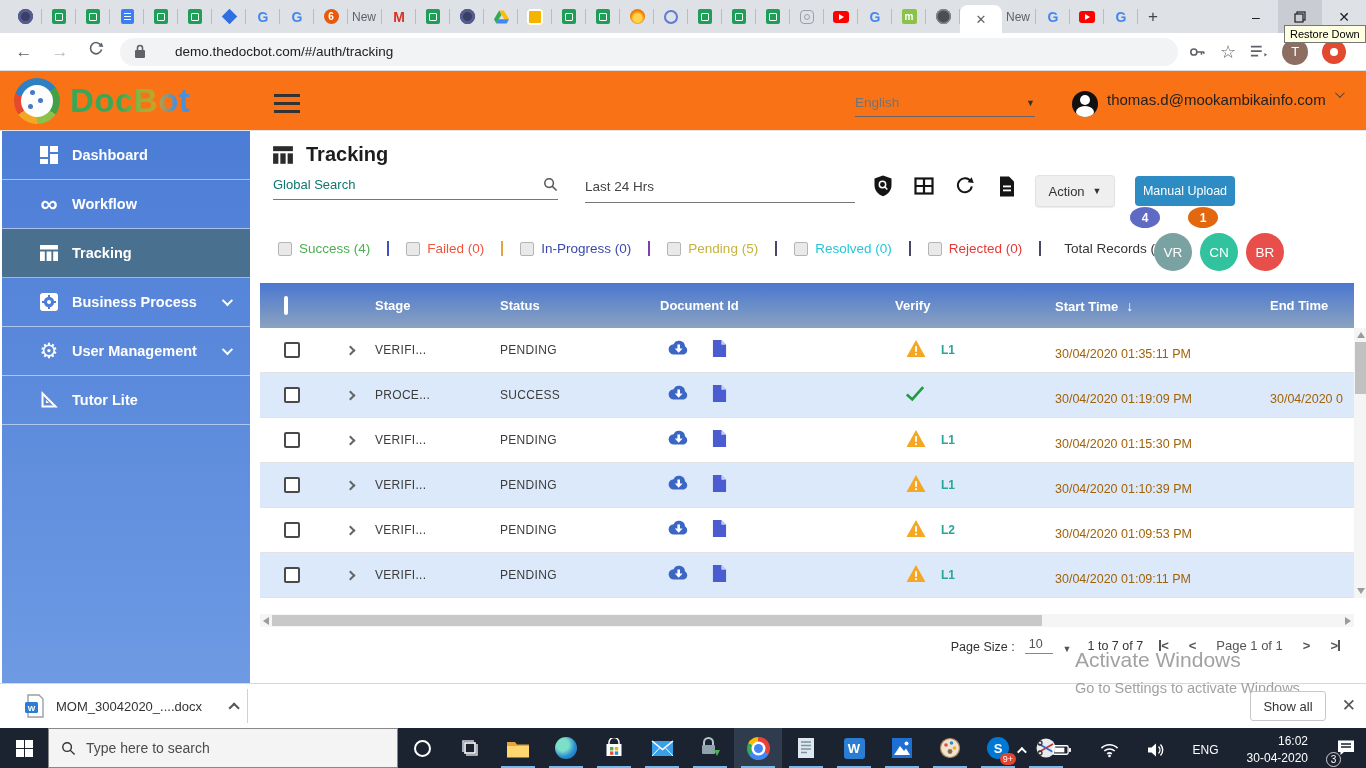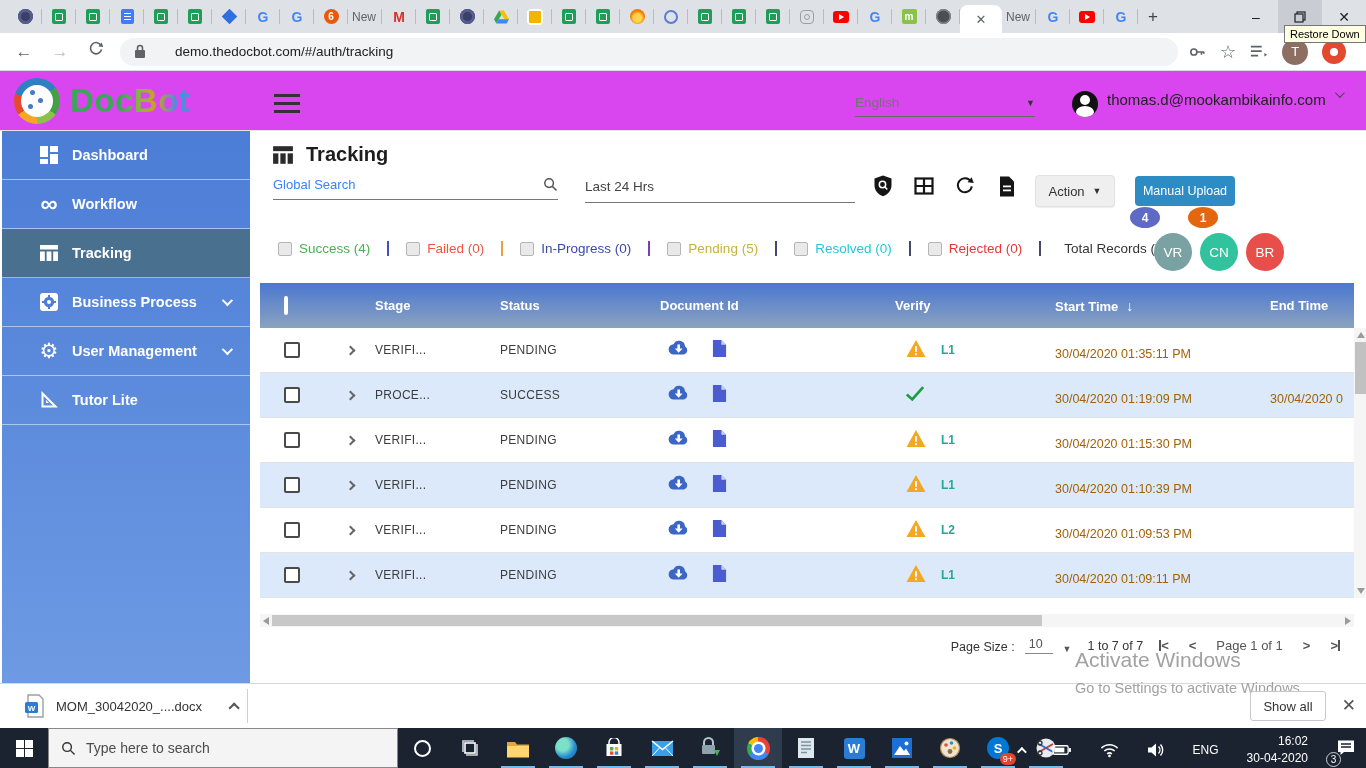--- a/index.html
+++ b/index.html
@@ -25,21 +25,21 @@
   .navicon { font-size:17px; color:#5f6368; width:36px; text-align:center; }
   .navicon.disabled { color:#b8bcc1; }
   #urlbar { height:28px; width:1058px; margin-left:6px; background:#f1f3f4; border-radius:14px; display:flex; align-items:center; padding:0 14px;gap:19px; }
   #urltext { font-size:13.5px; color:#202124; margin-left:10px; }
   .tb-right { display:flex; align-items:center; margin-left:10px; gap:14px; }
   .avatar-t { width:26px; height:26px; border-radius:50%; background:#8d6e63; color:#fff; font-size:13px; display:flex; align-items:center; justify-content:center; }
   .ext-circle { width:24px; height:24px; border-radius:50%; background:#e2492f; display:flex; align-items:center; justify-content:center; }
   .ext-circle span { width:8px; height:8px; background:#fff; border-radius:50%; }
 
   
-  #appheader { position:absolute; left:0; top:71px; width:1366px; height:60px; background:#d946ef; border-bottom:1px solid #e3e3e3; }
+  #appheader { position:absolute; left:0; top:71px; width:1366px; height:60px; background:#f97316; border-bottom:1px solid #e3e3e3; }
   #logo { position:absolute; left:14px; top:7px; display:flex; align-items:center; gap:10px; }
   #gear { width:46px; height:46px; border-radius:50%; background:conic-gradient(#2f80c3 0 15%, #43a047 15% 35%, #8bc34a 35% 50%, #f5a623 50% 65%, #e64a2e 65% 80%, #2f80c3 80% 100%); position:relative; }
   #gear::after { content:""; position:absolute; left:7px; top:7px; width:32px; height:32px; border-radius:50%; background:#fdfdfd; }
   #gear i { position:absolute; z-index:2; width:5px; height:5px; background:#4a78c4; border-radius:50%; }
   .brand-text { font-size:33px; font-weight:bold; background:linear-gradient(90deg,#3aa757 0%, #3aa757 42%, #8ab63f 58%, #cf9f25 72%, #4a90d9 88%); -webkit-background-clip:text; background-clip:text; color:transparent; letter-spacing:.5px; }
   #hamburger { position:absolute; left:274px; top:94px; width:26px; cursor:pointer; }
   #hamburger div { height:3px; background:#333; margin-bottom:5px; }
   #langbox { position:absolute; left:855px; top:24px; width:180px; border-bottom:1px solid #666; padding-bottom:6px; display:flex; justify-content:space-between; align-items:center; }
   #langbox .val { font-size:13.5px; color:#737373; }
   .caret { font-size:9px; color:#333; }
@@ -55,21 +55,21 @@
   .side-item.active { background:#4a7090; }
   .side-icon { width:22px; height:22px; margin-left:36px; display:flex; align-items:center; justify-content:center; color:#fff; font-size:20px; }
   .side-label { color:#fff; font-size:14.5px; font-weight:600; margin-left:12px; }
   .side-chev { position:absolute; right:22px; width:8px; height:8px; border-right:2px solid #fff; border-bottom:2px solid #fff; transform:rotate(45deg) translateY(-2px); }
 
   
   #content { position:absolute; left:250px; top:131px; width:1116px; height:552px; background:#fff; }
   #pagetitle { position:absolute; left:22px; top:12px; display:flex; align-items:center; gap:12px; }
   #pagetitle .t { font-size:20px; font-weight:bold; color:#1d1d1d; }
   #gsearch { position:absolute; left:23px; top:46px; width:285px; border-bottom:1px solid #777; padding-bottom:7px; display:flex; justify-content:space-between; align-items:flex-end; }
-  #gsearch .ph { font-size:13px; color:#3b82f6; }
+  #gsearch .ph { font-size:13px; color:#0f766e; }
   #datefilter { position:absolute; left:335px; top:46px; width:270px; border-bottom:1px solid #777; padding-bottom:7px; }
   #datefilter .val { font-size:13.5px; color:#444; }
   .toolicons { position:absolute; left:622px; top:44px; display:flex; gap:19px; align-items:center; }
   .ticon { width:22px; height:22px; display:flex; align-items:center; justify-content:center; cursor:pointer; }
   #actionbtn { position:absolute; left:785px; top:44px; width:80px; height:32px; background:#efefef; border:1px solid #e2e2e2; border-radius:4px; display:flex; align-items:center; justify-content:center; gap:8px; font-size:13px; color:#333; cursor:pointer; box-shadow:0 1px 1px rgba(0,0,0,.08); }
   #uploadbtn { position:absolute; left:885px; top:45px; width:100px; height:30px; background:#2d8cc3; border:none; border-radius:4px; color:#fff; font-size:12.5px; display:flex; align-items:center; justify-content:center; cursor:pointer; }
 
   #filterrow { position:absolute; left:28px; top:110px; display:flex; align-items:center; }
   .fitem { display:flex; align-items:center; }
   .fcb { width:14px; height:14px; background:#e9e9e9; border:1px solid #b5b5b5; border-radius:2px; margin-right:7px; }

